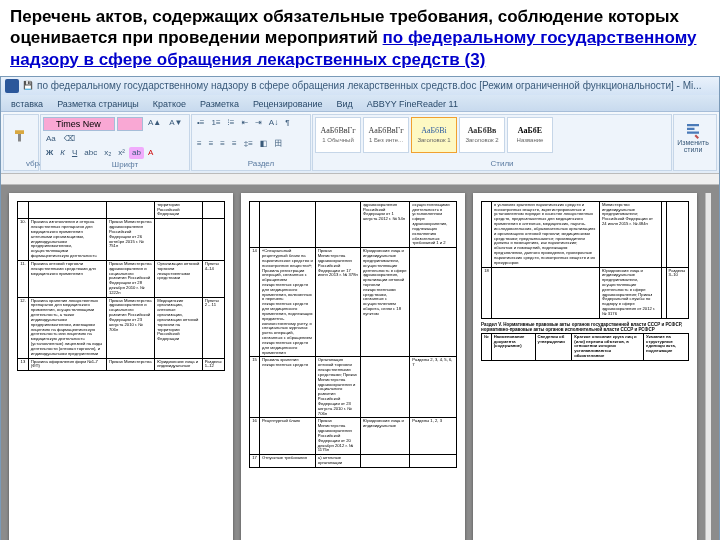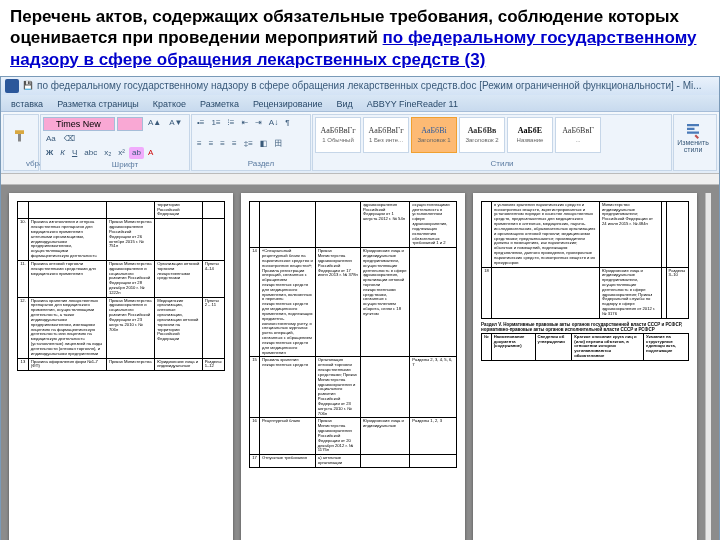--- a/index.html
+++ b/index.html
@@ -12,21 +12,21 @@
   .titlebar .doc-title { white-space: nowrap; overflow: hidden; text-overflow: ellipsis; flex: 1; }
   .tabs { display: flex; gap: 2px; background: linear-gradient(#d9e7f5,#c8daee); padding: 2px 4px 0; font-size: 9px; }
   .tab { padding: 2px 6px; color: #2a4a6a; cursor: pointer; }
   .ribbon { background: linear-gradient(#f4f8fc,#e3edf8); border-top: 1px solid #a6bdd8; height: 62px; display: flex; gap: 1px; padding: 2px; font-size: 8px; color: #3a5a7a; }
   .group { border: 1px solid #c6d6e8; background: #eef4fb; display: flex; flex-direction: column; padding: 2px; }
   .group-body { display: flex; align-items: flex-start; gap: 2px; flex: 1; }
   .group-label { text-align: center; font-size: 8px; color: #5a7aa0; margin-top: 1px; margin-left: 20px; }
   .btn { border: 1px solid transparent; padding: 1px 2px; border-radius: 2px; cursor: pointer; display: inline-flex; align-items: center; justify-content: center; }
   .font-select { border: 1px solid #a6bdd8; background: #f9a8d4; font-size: 9px; height: 14px; padding: 0 12px; }
   .style-box { width: 46px; height: 36px; border: 1px solid #c6d6e8; background: #fff; display: flex; flex-direction: column; align-items: center; justify-content: center; font-size: 8px; color: #333; cursor:pointer;}
-  .style-box.active { border-color: #f0a030; background: #fdba74; }
+  .style-box.active { border-color: #f0a030; background: #fef9c3; }
   .style-name { font-size: 6px; color: #666; margin-top: 2px; }
   .ruler { height: 12px; background: #f0f0f0; border-top: 1px solid #bbb; border-bottom: 1px solid #bbb; }
   .doc-area { background: #8c8c8c; height: 414px; display: flex; gap: 8px; padding: 8px; overflow: hidden; justify-content: center;}
   .page { background: #fff; width: 224px; height: 398px; box-shadow: 0 1px 3px rgba(0,0,0,.4); padding: 8px; font-size: 4.2px; color: #000; overflow: hidden; }
   table.doc-table { border-collapse: collapse; width: 100%; }
   table.doc-table td { border: 1px solid #000; padding: 1px 2px; vertical-align: top; line-height: 1.15; }
   table.doc-table td.num { width: 10px; text-align: center; }
   .section-head { font-weight: bold; margin: 3px 0 1px; font-size: 4.5px;}
   .mini { font-size:8px; line-height:1;}
   .scroll { width:12px; background:#e8e8e8; border-left:1px solid #bbb; }
@@ -134,24 +134,20 @@
             <span class="style-name">Заголовок 1</span>
           </div>
           <div class="style-box">
             <span style="font-family:serif;font-weight:bold;color:#333">АаБбВв</span>
             <span class="style-name">Заголовок 2</span>
           </div>
           <div class="style-box">
             <span style="font-family:serif;font-weight:bold;color:#000">АаБбЕ</span>
             <span class="style-name">Название</span>
           </div>
-          <div class="style-box">
-            <span style="font-family:serif;font-weight:normal;color:#333">АаБбВвГ</span>
-            <span class="style-name">...</span>
-          </div>
         </div>
       <div class="group-label">Стили</div>
     </div>
     <div class="group" style="width:44px">
       <div class="group-body">
         <div class="big-btn">
           <svg viewBox="0 0 24 24">
               <path fill="#4a7ab8" d="M4 4h16v3H4zM4 9h10v3H4zM4 14h16v3H4z"></path>
               <path fill="#c05050" d="M16 18l4 4-2 2-4-4z"></path>
             </svg>

